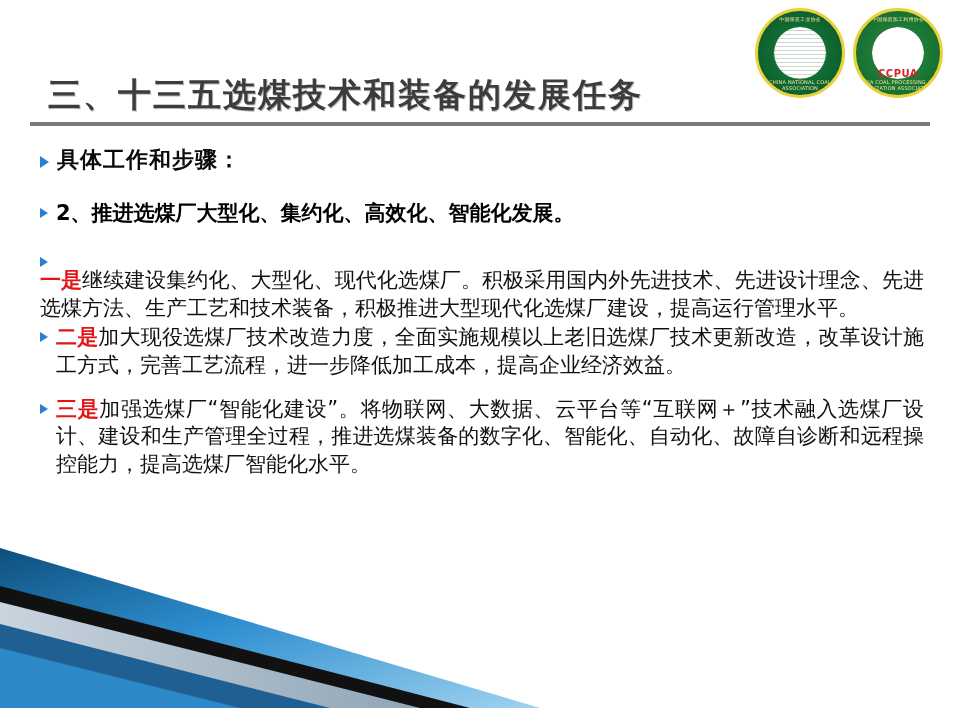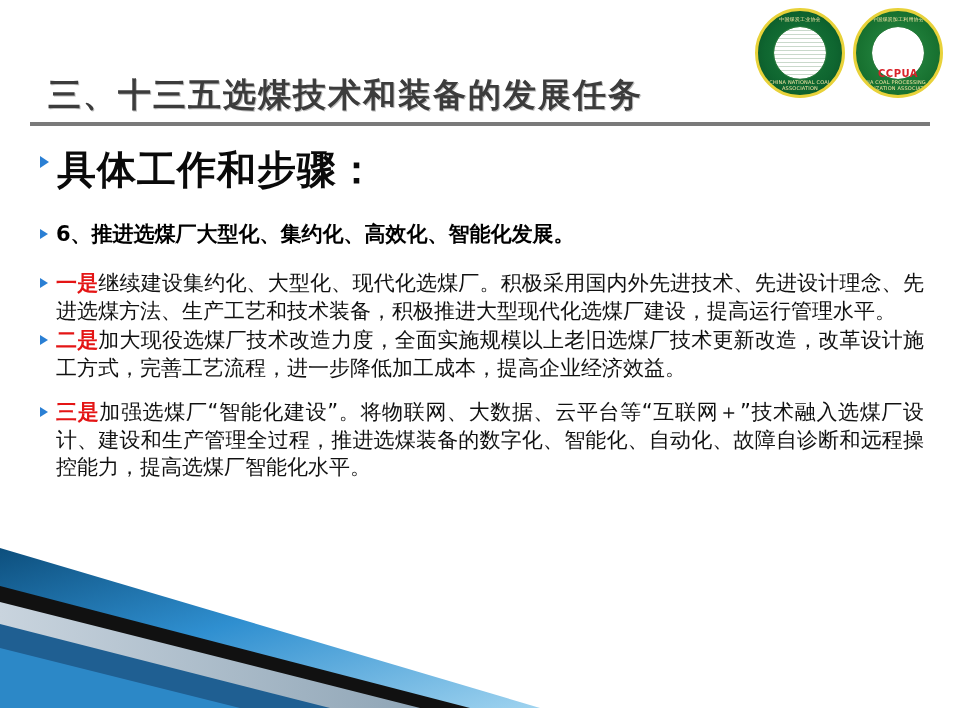--- a/index.html
+++ b/index.html
@@ -166,21 +166,21 @@
     border-bottom: 6px solid transparent;
     border-left: 9px solid #2a7fd4;
   }
   .tri.small {
     margin-top: 8px;
     border-top: 5px solid transparent;
     border-bottom: 5px solid transparent;
     border-left: 8px solid #2a7fd4;
   }
   .lvl1-text {
-    font-size: 39px;
+    font-size: 22px;
     font-weight: bold;
     color: #0a0a0a;
     letter-spacing: 1px;
     line-height: 1.25;
   }
   .lvl2-text {
     font-size: 21px;
     font-weight: bold;
     color: #000000;
     line-height: 1.3;
@@ -191,21 +191,21 @@
     line-height: 1.32;
     font-weight: 500;
     text-align: justify;
   }
   .red {
     color: #e41515;
     font-weight: bold;
   }
   .row-gap-1 { margin-top: 6px; }
   .row-gap-2 { margin-top: 26px; }
-  .row-gap-3 { margin-top: 22px; }
+  .row-gap-3 { margin-top: 22px; flex-direction: column; }
   .row-gap-4 { }
   .row-gap-5 { margin-top: 16px; }
   .indent-para { padding-right: 6px; }
 </style>
 </head>
 <body>
 
 <div class="slide">
 
   <div class="logos">
@@ -233,21 +233,21 @@
 
   <div class="body">
 
     <div class="bullet-row row-gap-1">
       <div class="tri"></div>
       <div class="lvl1-text">具体工作和步骤：</div>
     </div>
 
     <div class="bullet-row row-gap-2">
       <div class="tri small"></div>
-      <div class="lvl2-text">6、推进选煤厂大型化、集约化、高效化、智能化发展。</div>
+      <div class="lvl2-text">2、推进选煤厂大型化、集约化、高效化、智能化发展。</div>
     </div>
 
     <div class="bullet-row row-gap-3">
       <div class="tri small"></div>
       <div class="para-text indent-para">
         <span class="red">一是</span><span>继续建设集约化、大型化、现代化选煤厂。积极采用国内外先进技术、先进设计理念、先进选煤方法、生产工艺和技术装备，积极推进大型现代化选煤厂建设，提高运行管理水平。</span>
       </div>
     </div>
 
     <div class="bullet-row row-gap-4">

